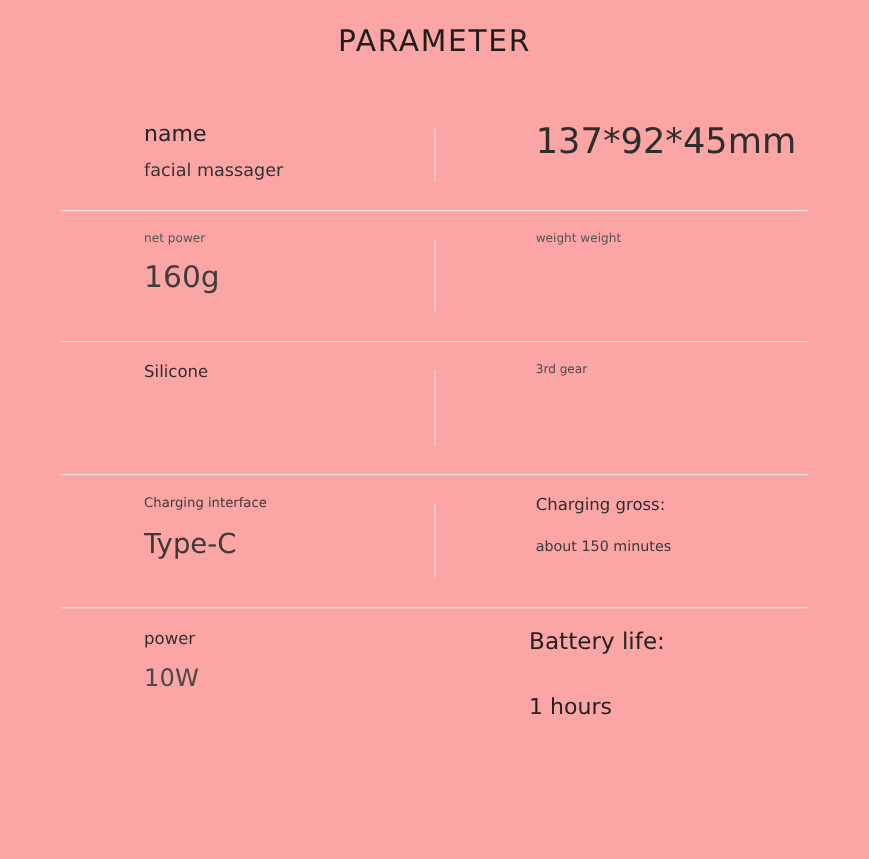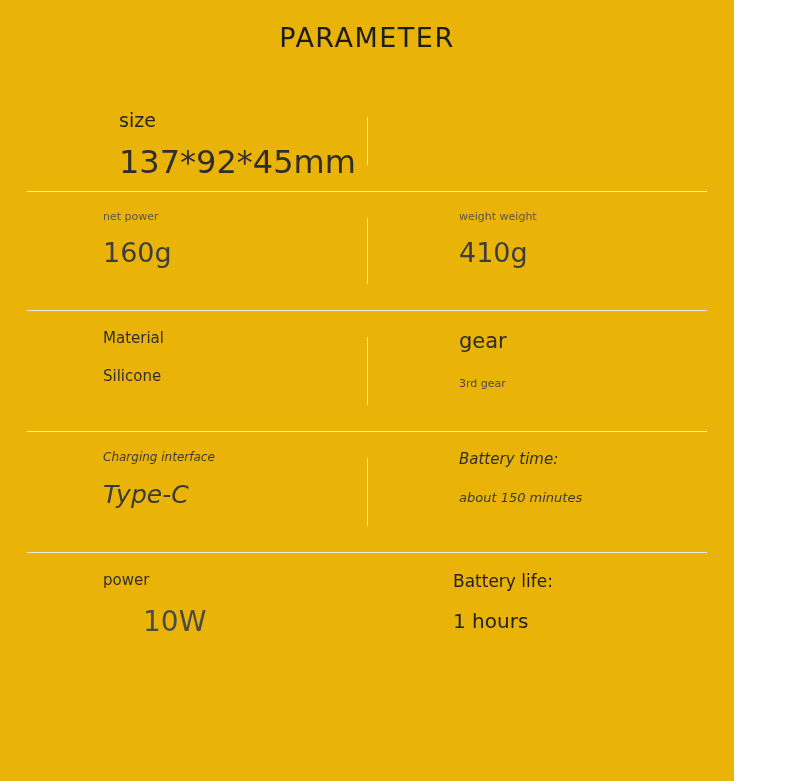--- a/index.html
+++ b/index.html
@@ -9,23 +9,23 @@
   }
   body {
     width: 790px;
     height: 781px;
     font-family: "Liberation Sans", sans-serif;
     color: #2b2b2b;
     overflow: hidden;
   }
   .page {
     position: relative;
-    width: 734px;
+    width: 790px;
     height: 781px;
-    background: #eab308;
+    background: #fca5a5;
   }
   .title {
     text-align: center;
     font-size: 27px;
     letter-spacing: 1.5px;
     color: #1d1d1d;
     font-weight: 400;
     padding-top: 22px;
     font-family: "DejaVu Sans", sans-serif;
   }
@@ -82,84 +82,84 @@
   .r2 .val { font-size: 27px; color: #3d3d3d; }
 
   
   .r3 { height: 120px; }
   .r3 .left .lbl { font-size: 15px; color: #2f2f2f; margin-bottom: 20px; }
   .r3 .left .val { font-size: 15px; color: #2f2f2f; }
   .r3 .right .lbl { font-size: 21px; color: #2b2b2b; margin-bottom: 24px; }
   .r3 .right .val { font-size: 11px; color: #4a4a4a; }
 
   
-  .r4 { height: 120px; font-style: italic; }
+  .r4 { height: 120px; }
   .r4 .left .lbl { font-size: 12px; color: #3c3c3c; margin-bottom: 16px; }
   .r4 .left .val { font-size: 25px; color: #3a3a3a; }
   .r4 .right .lbl { font-size: 15px; color: #2f2f2f; margin-bottom: 22px; }
   .r4 .right .val { font-size: 13px; color: #3a3a3a; }
 
   
   .r5 { height: 110px; }
   .r5 .left .lbl { font-size: 15px; color: #2f2f2f; margin-bottom: 16px; }
-  .r5 .left .val { font-size: 28px; color: #4a4a4a; margin-left: 40px; }
-  .r5 .right .lbl { font-size: 17px; color: #222; margin-bottom: 18px; }
+  .r5 .left .val { font-size: 22px; color: #4a4a4a; }
+  .r5 .right .lbl { font-size: 21px; color: #222; margin-bottom: 35px; }
   .r5 .right .val { font-size: 20px; color: #222; }
   .r5 .right { padding-left: 86px; }
   .r5 .left { padding-left: 76px; }
 </style>
 </head>
 <body>
 
 <div class="page">
 
   <div class="title">PARAMETER</div>
 
   <div class="table">
 
     <div class="row r1">
       <div class="divider"></div>
+      <div class="cell left">
+        <span class="lbl">name</span>
+        <span class="val">facial massager</span>
+      </div>
       <div class="cell right">
-        <span class="lbl">size</span>
         <span class="val">137*92*45mm</span>
       </div>
     </div>
 
     <div class="row r2">
       <div class="divider"></div>
       <div class="cell left">
         <span class="lbl">net power</span>
         <span class="val">160g</span>
       </div>
       <div class="cell right">
         <span class="lbl">weight weight</span>
-        <span class="val">410g</span>
       </div>
     </div>
 
     <div class="row r3">
       <div class="divider"></div>
       <div class="cell left">
-        <span class="lbl">Material</span>
         <span class="val">Silicone</span>
       </div>
       <div class="cell right">
-        <span class="lbl">gear</span>
         <span class="val">3rd gear</span>
       </div>
     </div>
 
     <div class="row r4">
       <div class="divider"></div>
       <div class="cell left">
         <span class="lbl">Charging interface</span>
         <span class="val">Type-C</span>
       </div>
       <div class="cell right">
-        <span class="lbl">Battery time:</span>
+        <span class="lbl">Charging gross:</span>
         <span class="val">about 150 minutes</span>
       </div>
     </div>
 
     <div class="row r5 last">
       <div class="cell left">
         <span class="lbl">power</span>
         <span class="val">10W</span>
       </div>
       <div class="cell right">

